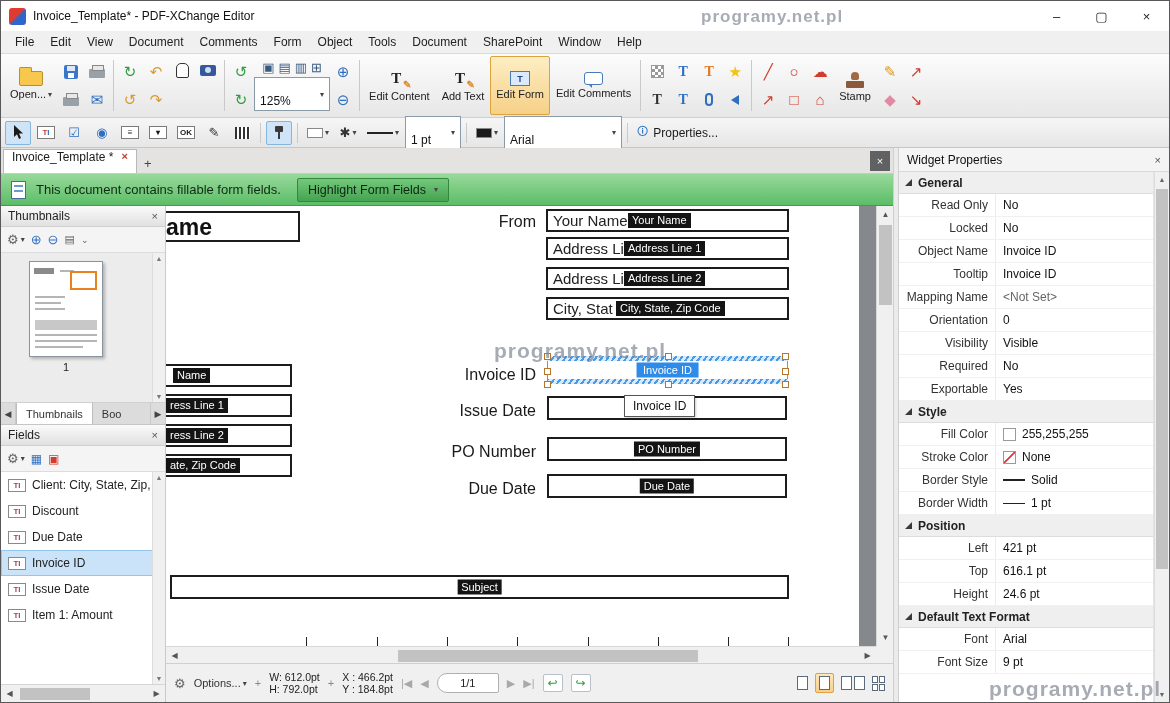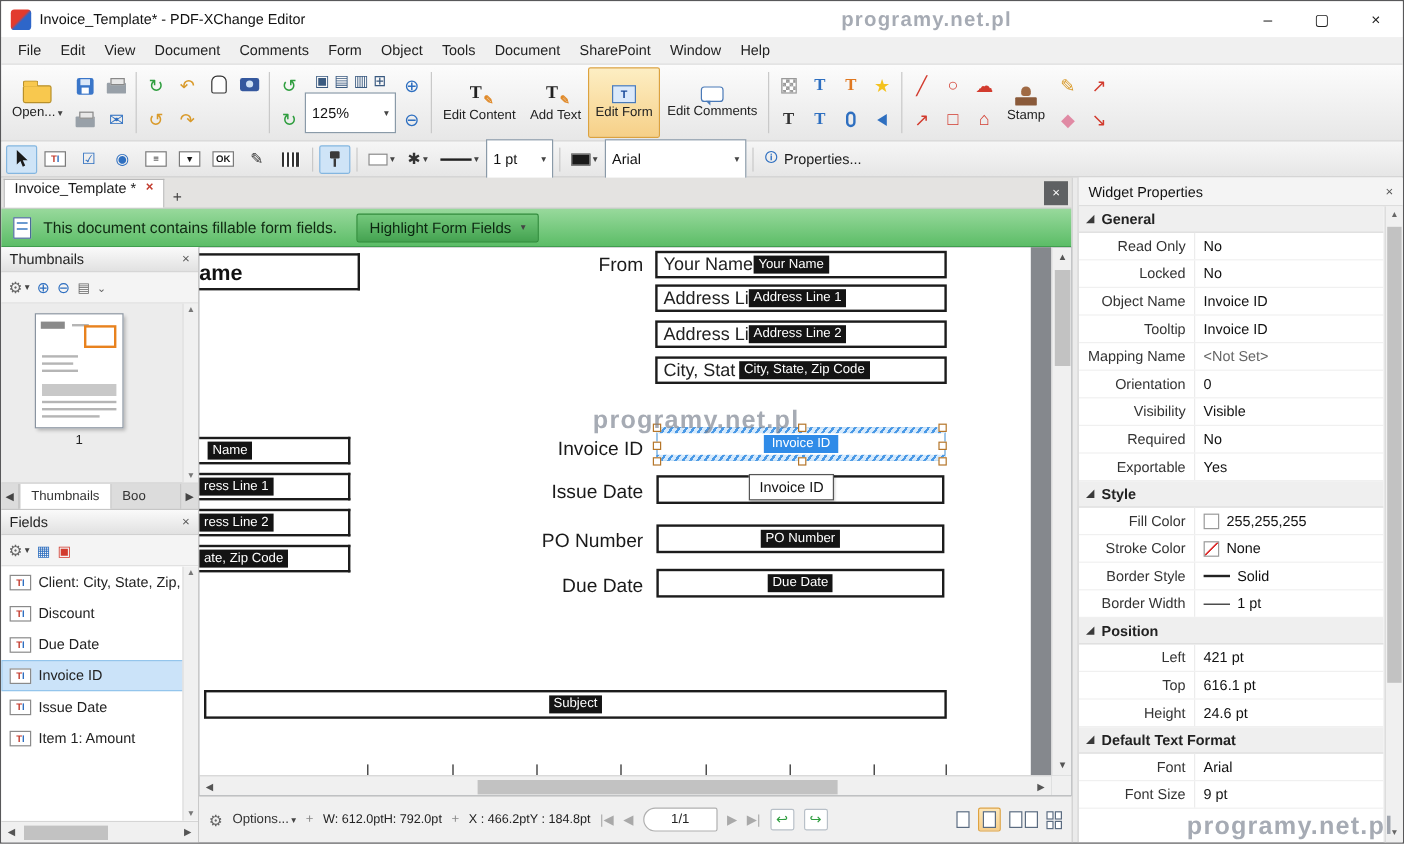--- a/index.html
+++ b/index.html
@@ -45,21 +45,21 @@
 .ic-T{font-weight:bold;font-size:14px;font-family:"Liberation Serif",serif}
 .ic-clip{width:8px;height:13px;border:2px solid #2e6fc0;border-radius:4px}
 .ic-speaker{width:0;height:0;border-top:5px solid transparent;border-bottom:5px solid transparent;border-right:8px solid #2e6fc0}
 .ic-stamp{width:18px;height:7px;background:#8a5a3a;border-radius:1px;position:relative;margin-top:11px}
 .ic-stamp::before{content:'';position:absolute;top:-9px;left:5px;width:8px;height:8px;background:#a06a44;border-radius:50% 50% 2px 2px}
 .ic-editcontent{position:relative;width:16px;height:18px;font-weight:bold;font-size:15px;font-family:"Liberation Serif",serif;color:#222}
 .ic-editcontent::after{content:'✎';position:absolute;right:-4px;bottom:-2px;font-size:10px;color:#e08a2a}
 .ic-form{width:20px;height:15px;border:1px solid #4a7ab8;background:#dbe9fb;font-size:9px;display:flex;align-items:center;justify-content:center;color:#1a4a9a;font-weight:bold}
 .ic-bubble{width:19px;height:13px;border:1px solid #4a7ab8;border-radius:3px;background:#fff;position:relative}
 .ic-bubble::after{content:'';position:absolute;left:3px;bottom:-4px;border-left:4px solid transparent;border-top:4px solid #4a7ab8}
-.combo{background:#fff;border:1px solid #8a9aa8;height:20px;display:flex;align-items:center;padding:16px 5px;font-size:12px;color:#111}
+.combo{background:#fff;border:1px solid #8a9aa8;height:20px;display:flex;padding:16px 5px;font-size:12px;color:#111}
 .combo .dd{margin-left:auto;padding-left:5px;border-left:1px solid #d0d8e0;height:100%;display:flex;align-items:center}
 .zoomcol{display:flex;flex-direction:column;justify-content:center;gap:2px;align-self:center}
 .zoomicons{display:flex;gap:4px;justify-content:center;font-size:13px;color:#3a5a80}
 
 
 .tb-format{height:30px;background:linear-gradient(#f6f6f6,#e6e6e6);border-bottom:1px solid #c6c6c6;display:flex;align-items:center;padding:0 4px;gap:2px}
 .fbtn{height:24px;min-width:26px;display:flex;align-items:center;justify-content:center;border:1px solid transparent;border-radius:2px;font-size:13px;padding:0 3px}
 .fbtn.pressed{background:#cfe4f7;border-color:#84b6e0}
 .fsep{width:1px;height:20px;background:#c9c9c9;margin:0 3px}
 .formicon{width:18px;height:13px;border:1px solid #7a7a7a;background:#fff;font-size:8px;display:flex;align-items:center;justify-content:center;font-weight:bold}
@@ -109,21 +109,21 @@
 .ti-icon{width:18px;height:13px;border:1px solid #8a8a8a;background:#fff;font-size:8px;display:flex;align-items:center;justify-content:center;font-weight:bold;flex:none}
 .ti-icon .t{color:#c23b2e}.ti-icon .i{color:#2e6fc0}
 .sb-bottom{height:18px;background:#f0f0f0;border-top:1px solid #d5d5d5;display:flex;align-items:center;font-size:8px;color:#666}
 .hthumb{height:12px;background:#c2c2c2;margin:0 2px}
 
 
 .doccol{flex:1;display:flex;flex-direction:column;min-width:0}
 .docarea{flex:1;position:relative;background:#85888d;overflow:hidden}
 .page{position:absolute;left:0;top:0;width:693px;height:440px;background:#fff}
 .heading-box{position:absolute;left:-4px;top:5px;width:138px;height:31px;border:2px solid #1c1c1c;border-left:none}
-.heading-text{position:absolute;left:4px;top:0;font-size:18px;font-weight:bold;line-height:28px;color:#111}
+.heading-text{position:absolute;left:4px;top:0;font-size:23px;font-weight:bold;line-height:28px;color:#111}
 .doc-label{position:absolute;left:230px;width:140px;text-align:right;font-size:16px;color:#1a1a1a}
 .ffield{position:absolute;left:380px;width:243px;height:23px;border:2px solid #1c1c1c;background:#fff;font-size:15px;color:#222;padding:1px 5px;white-space:nowrap;overflow:hidden}
 .tag{position:absolute;top:2px;background:#141414;color:#fff;font-size:11px;line-height:15px;padding:0 4px;white-space:nowrap;z-index:2}
 .tag.center{left:50%;top:50%;transform:translate(-50%,-50%)}
 .lfield{position:absolute;left:-4px;width:130px;height:23px;border:2px solid #1c1c1c;border-left:none;background:#fff}
 .pfield{position:absolute;left:381px;width:240px;height:24px;border:2px solid #1c1c1c;background:#fff}
 .subject-field{position:absolute;left:4px;top:369px;width:619px;height:24px;border:2px solid #1c1c1c;background:#fff}
 .sel-field{position:absolute;left:381px;top:150px;width:241px;height:28px;background:#fff;border:1px solid #5aa0dd}
 .sel-field::before,.sel-field::after{content:'';position:absolute;left:-1px;right:-1px;height:5px;background:repeating-linear-gradient(125deg,#4a99e6 0 2px,#d6eafc 2px 5px)}
 .sel-field::before{top:-1px}.sel-field::after{bottom:-1px}
@@ -135,21 +135,21 @@
 .sb-h{position:absolute;left:0;right:17px;bottom:0;height:17px;background:#f0f0f0;border-top:1px solid #d8d8d8;display:flex;align-items:center}
 .sb-btn{width:17px;height:17px;display:flex;align-items:center;justify-content:center;font-size:8px;color:#555;flex:none}
 .sb-thumb-v{position:absolute;left:2px;width:13px;top:19px;height:80px;background:#c2c2c2}
 .sb-thumb-h{position:absolute;left:215px;width:300px;top:3px;height:12px;background:#c2c2c2}
 .sb-track-h{position:relative;flex:1;height:100%}
 .sb-corner{position:absolute;right:0;bottom:0;width:17px;height:17px;background:#f0f0f0}
 
 
 .statusbar{height:39px;background:#f0f0f0;border-top:1px solid #cfcfcf;display:flex;align-items:center;padding:0 8px;gap:8px;font-size:11px;color:#333}
 .sgear{font-size:13px;color:#666}
-.dim2{display:flex;line-height:12px;font-size:10.5px;color:#222}
+.dim2{display:flex;flex-direction:column;line-height:12px;font-size:10.5px;color:#222}
 .navbtn{color:#a9a9a9;font-size:11px}
 .pagebox{width:62px;height:20px;background:#fff;border:1px solid #b0b0b0;border-radius:10px 2px 2px 10px;display:flex;align-items:center;justify-content:center;font-size:11px;color:#222}
 .hist{width:20px;height:18px;border:1px solid #b8c0c8;background:#fff;display:flex;align-items:center;justify-content:center;color:#2f9e3f;font-size:12px;border-radius:2px}
 .st-right{margin-left:auto;display:flex;align-items:center;gap:7px}
 .pgico{width:11px;height:14px;border:1px solid #5a6b80;background:#fff}
 .st-pressed{background:linear-gradient(#fde7b8,#f8cf8a);border:1px solid #dfa23f;border-radius:2px;padding:2px 3px;display:flex}
 .twoup{display:flex;gap:2px}
 .gridico{display:grid;grid-template-columns:6px 6px;grid-template-rows:7px 7px;gap:1px}
 .gridico span{border:1px solid #5a6b80;background:#fff}
 

